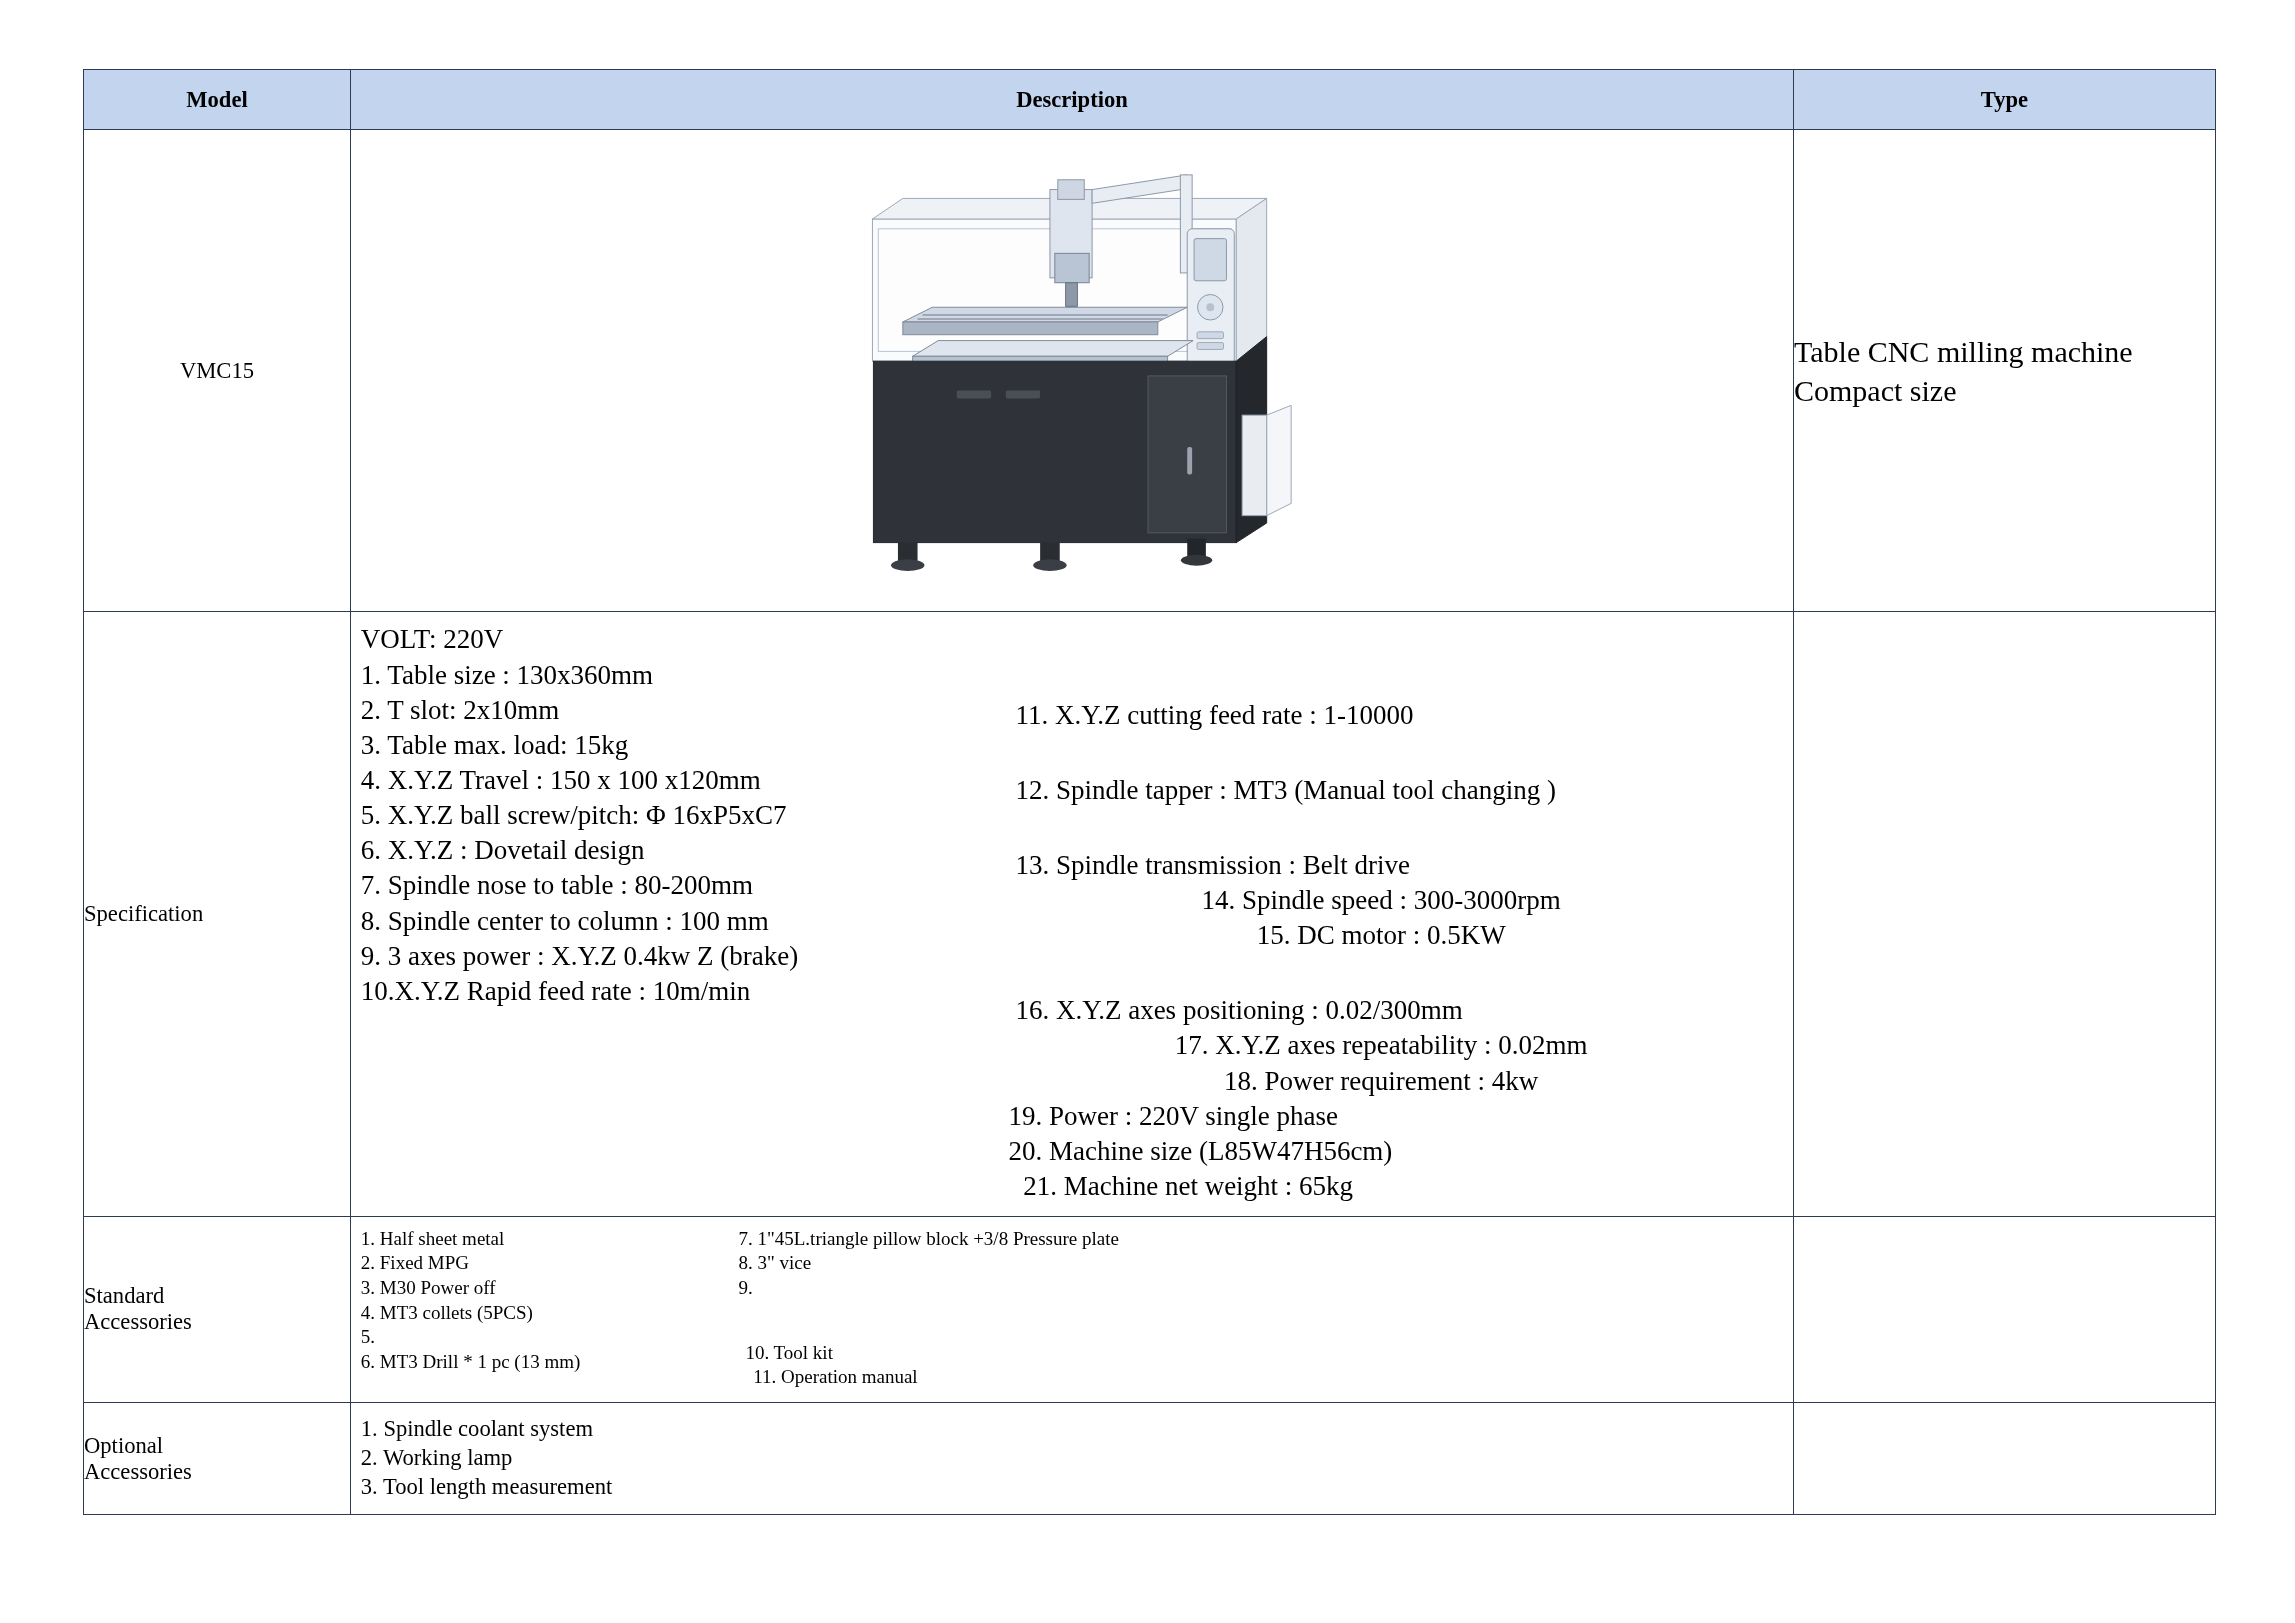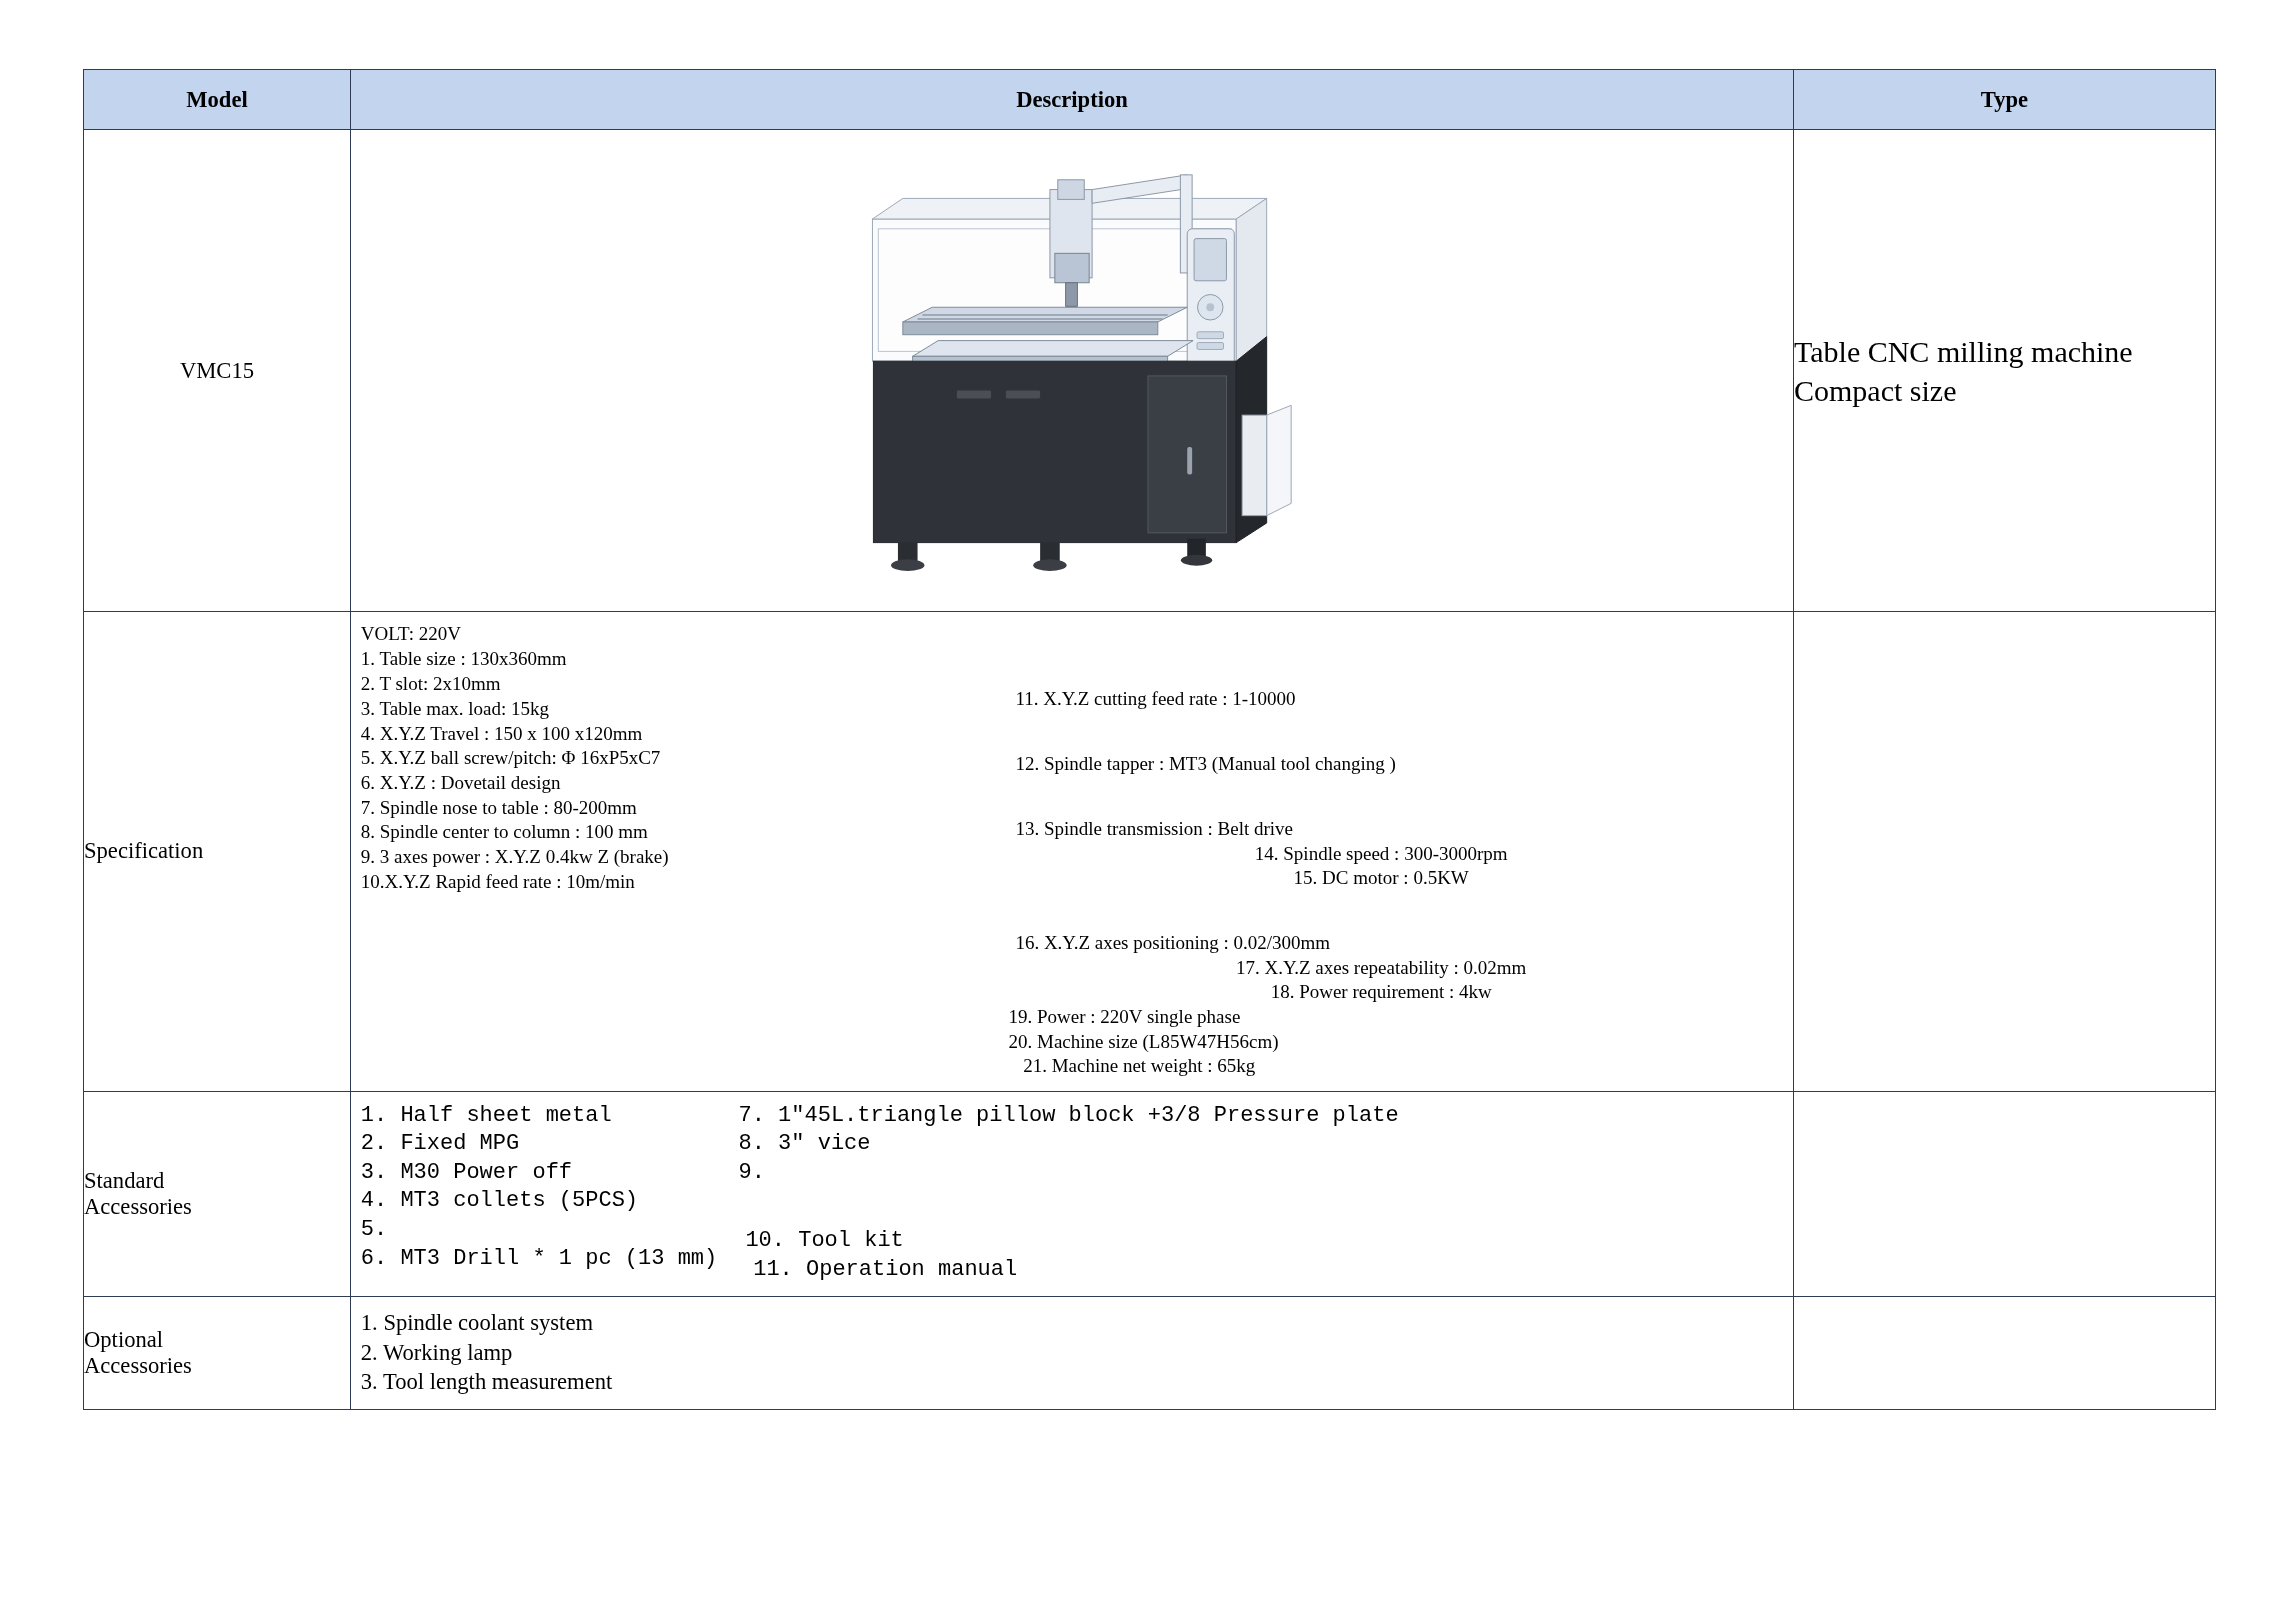--- a/index.html
+++ b/index.html
@@ -69,43 +69,42 @@
     font-size: 30px;
     line-height: 1.3;
     padding-left: 10.8px;
     vertical-align: middle;
   }
 
   
   .spec-body {
     position: relative;
     padding: 9.8px 0 11.8px 9.8px;
-    font-size: 19px;
+    font-size: 27px;
     line-height: 1.30;
   }
   .volt {
     margin-bottom: 1px;
   }
   .two-col {
     display: flex;
     align-items: flex-start;
   }
   .col-left { width: 633px; }
   .col-right { width: 766px; }
   .spec-line { white-space: nowrap; }
   .indent-1 { padding-left: 8.8px; text-align: center; }
   .indent-2 { padding-left: 14.7px; }
   .indent-3 { padding-left: 21.6px; margin-top: 40px; }
   .indent-4 { padding-left: 29.4px; }
 
   .acc-body {
     padding: 9.8px 0 11.8px 9.8px;
-    font-size: 22px;
+    font-size: 19px;
     line-height: 1.30;
-    font-family: Liberation Mono, monospace;
   }
   .acc-two-col {
     display: flex;
     flex-direction: row;
   }
   .acc-left { width: 363px; }
   .acc-right { width: 834px; }
   .acc-line { white-space: nowrap; }
 
   .opt-body {

